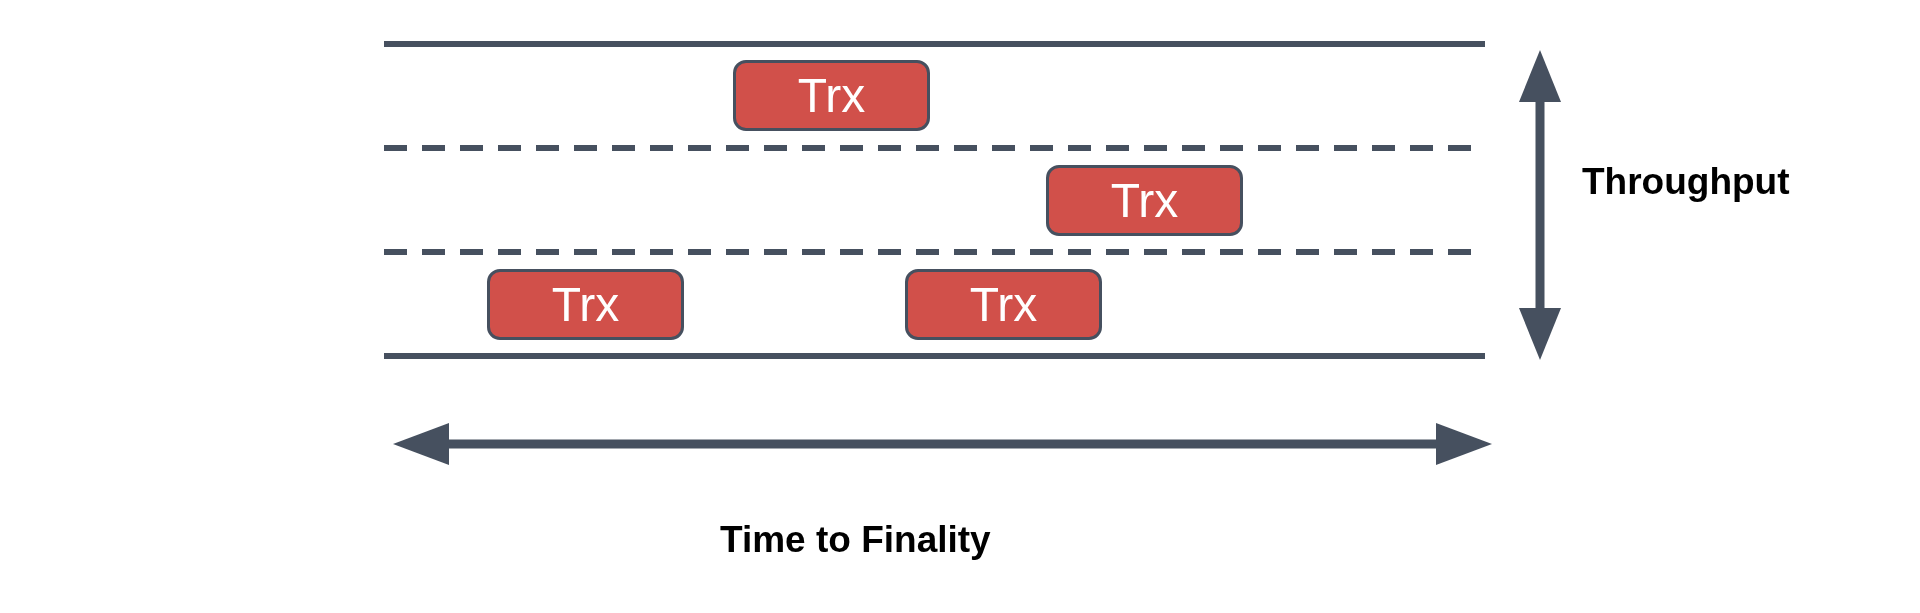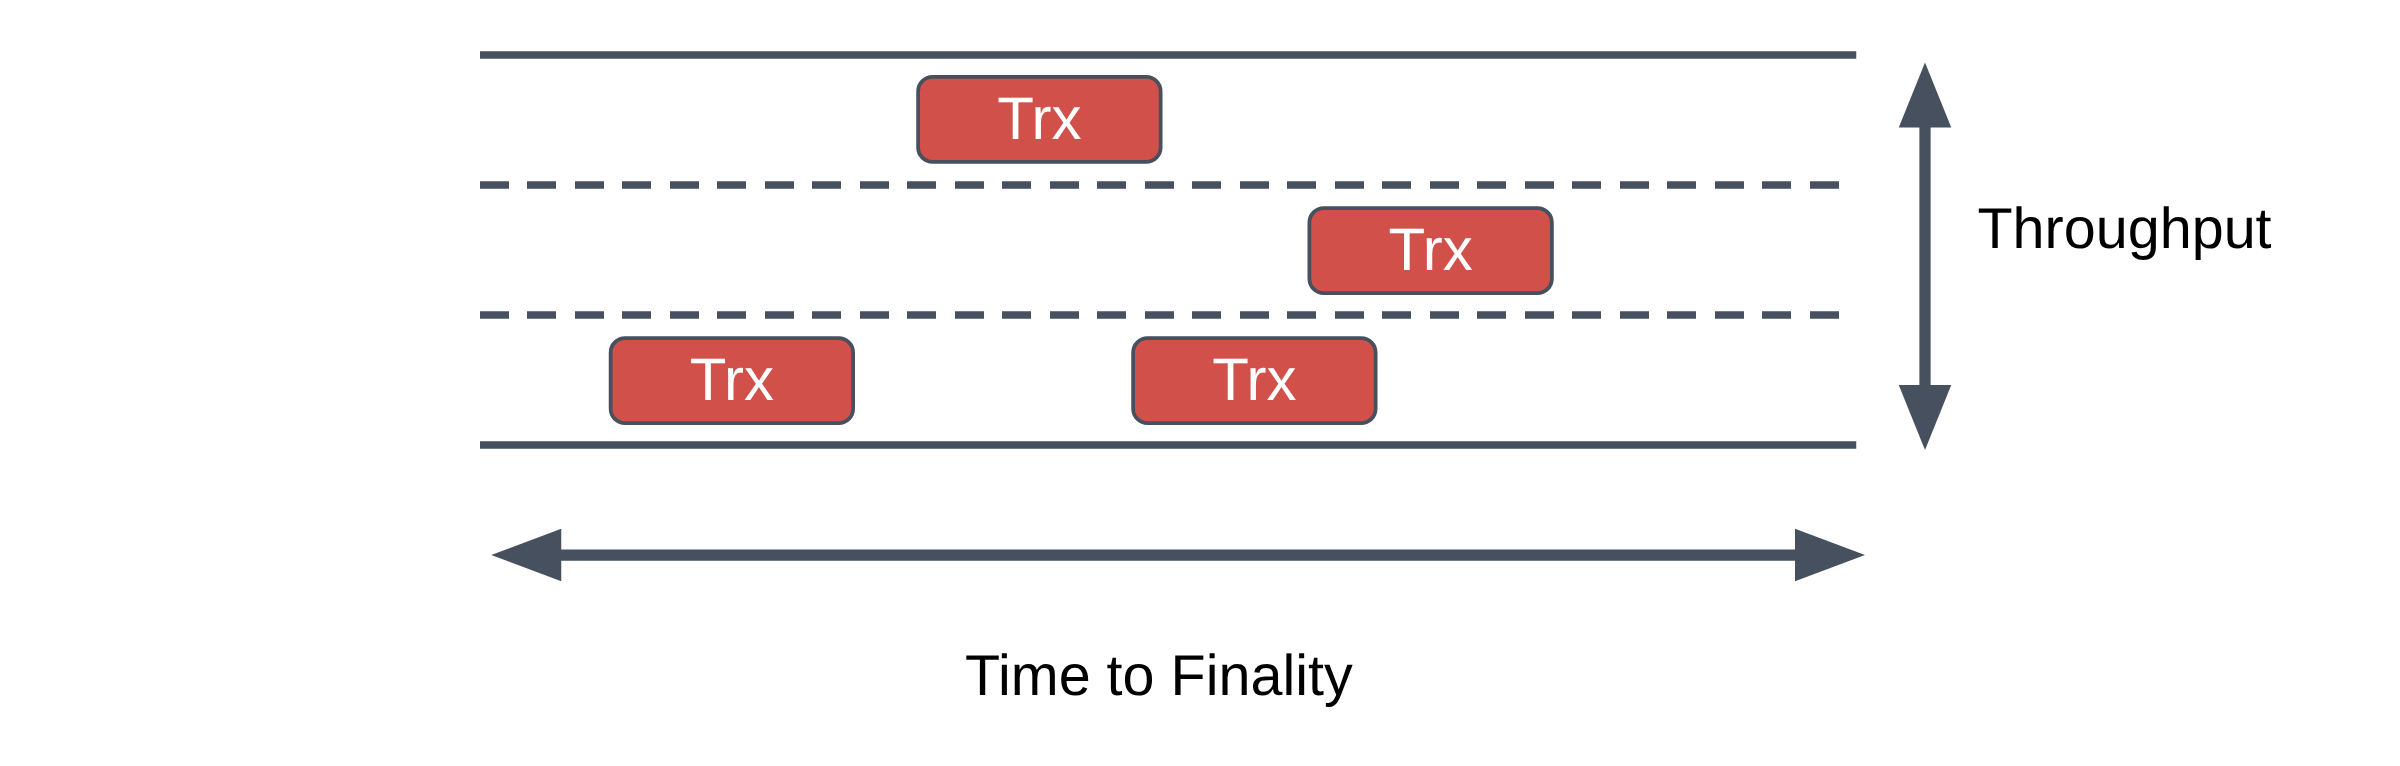--- a/index.html
+++ b/index.html
@@ -54,26 +54,27 @@
     left: 0;
     top: 0;
     width: 1920px;
     height: 613px;
     pointer-events: none;
   }
   
   .axis-label {
     position: absolute;
     color: var(--black);
-    font-size: 46px;
+    font-size: 37px;
     line-height: 68px;
     white-space: nowrap;
+    font-weight: bold;
   }
   .axis-label.throughput { left: 1582px; top: 148px; }
-  .axis-label.ttf        { left: 772px;  top: 506px; }
+  .axis-label.ttf        { left: 720px;  top: 506px; }
 </style>
 </head>
 <body>
 
 <div class="canvas">
 
   <div class="hline solid" style="top:41px"></div>
   <div class="hline dashed" style="top:145px"></div>
   <div class="hline dashed" style="top:249px"></div>
   <div class="hline solid" style="top:353px"></div>

